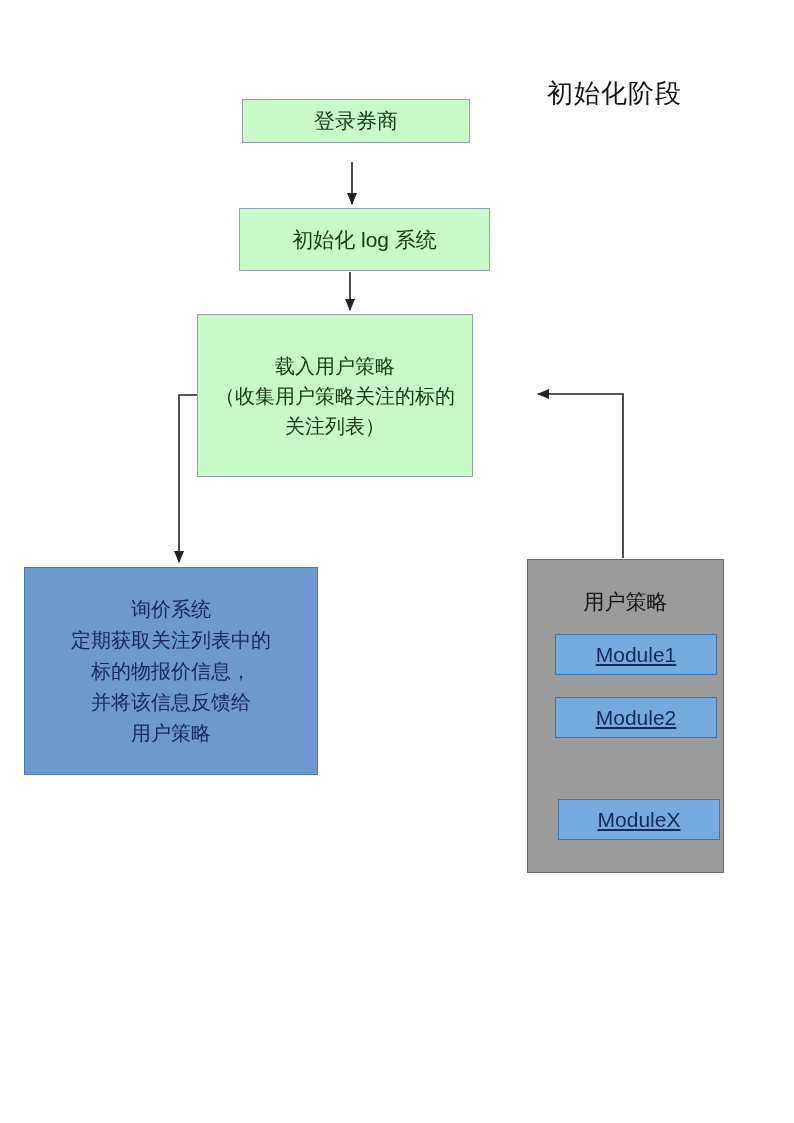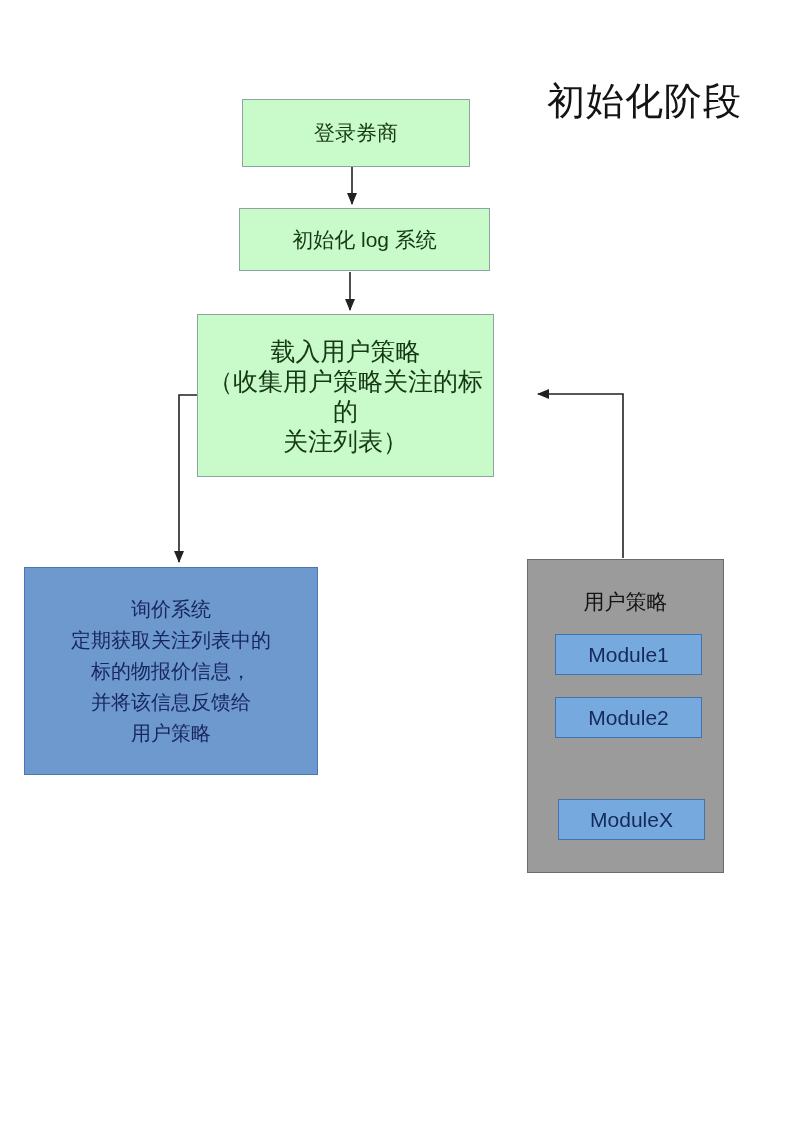--- a/index.html
+++ b/index.html
@@ -15,62 +15,63 @@
   .canvas {
     position:relative; width:794px; height:1123px;
     background:var(--background); overflow:hidden; margin:0 auto;
   }
   .connectors { position:absolute; left:0; top:0; width:794px; height:1123px; pointer-events:none; }
   .connectors path.link { fill:none; stroke:var(--arrow); stroke-width:1.6px; }
   .connectors marker path { fill:var(--arrow); }
 
   .page-title {
     position:absolute; left:547px; top:76px; width:200px;
-    font-size:38px; letter-spacing:1px; color:var(--title-text); white-space:nowrap;
+    font-size:26px; letter-spacing:1px; color:var(--title-text); white-space:nowrap;
   }
 
   .node {
     position:absolute; display:flex; flex-direction:column;
     align-items:center; justify-content:center; text-align:center;
   }
   .node.green {
     background:var(--green-fill);
     border:1px solid var(--green-border);
     color:var(--green-text);
   }
   .node.small { font-size:21px; }
 
-  .node-login   { left:242px; top:99px;  width:228px; height:68px; }
+  .node-login   { left:242px; top:99px;  width:228px; height:44px; }
   .node-initlog { left:239px; top:208px; width:251px; height:63px; }
-  .node-load    { left:197px; top:314px; width:297px; height:163px; font-size:25px; line-height:30px; }
+  .node-load    { left:197px; top:314px; width:276px; height:163px; font-size:20px; line-height:30px; }
 
   .node-quote {
     left:24px; top:567px; width:294px; height:208px;
     background:var(--blue-fill);
     border:1.5px solid var(--blue-border);
     color:var(--blue-text);
     font-size:20px; line-height:31px;
   }
 
   .container-gray {
     position:absolute; left:527px; top:559px; width:197px; height:314px;
     background:var(--gray-fill);
     border:1px solid var(--gray-border);
   }
   .container-title {
     position:absolute; left:0; top:28px; width:100%;
     text-align:center; font-size:21px; color:var(--gray-text);
   }
   .module {
-    position:absolute; left:27px; width:147px; height:41px;
+    position:absolute; left:27px; width:162px; height:41px;
     background:var(--module-fill);
     border:1.5px solid var(--module-border);
     color:var(--module-text);
     display:flex; align-items:center; justify-content:center;
     font-size:21px;
+    text-decoration:underline;
   }
   .module-1 { top:74px; }
   .module-2 { top:137px;justify-content:center; }
   .module-x { top:239px; left:30px; }
 </style>
 </head>
 <body>
 
 <div class="canvas">
 

